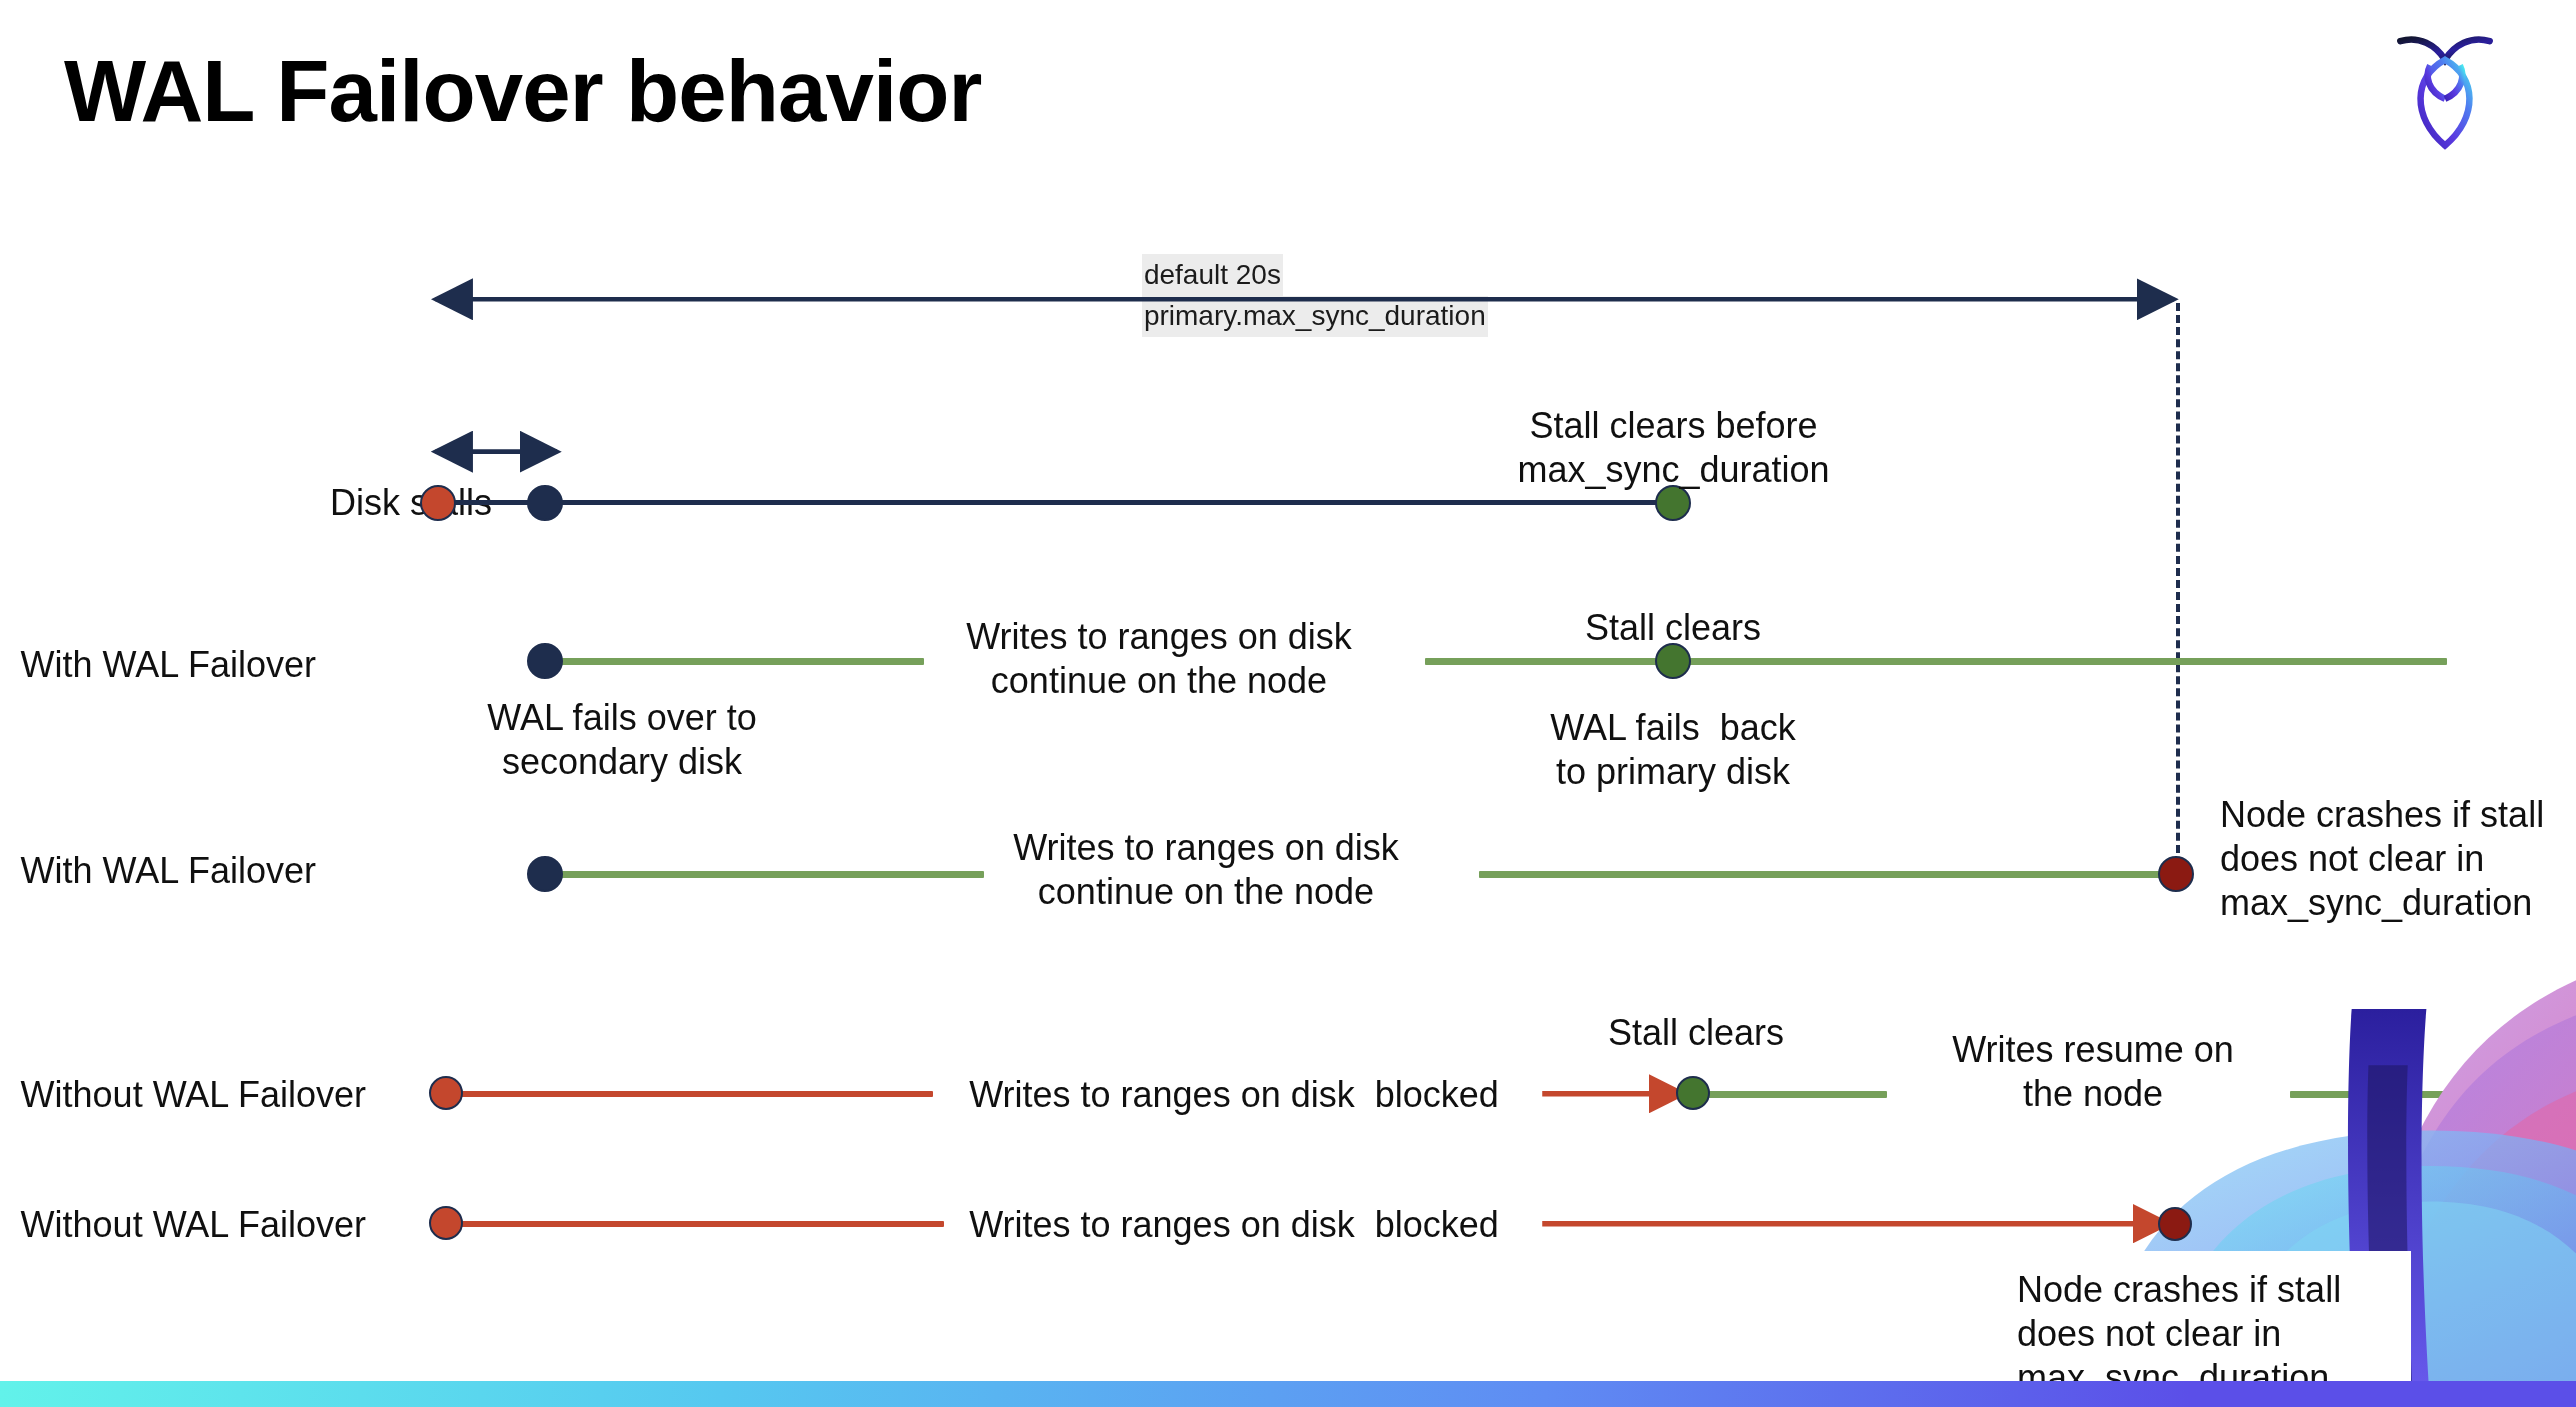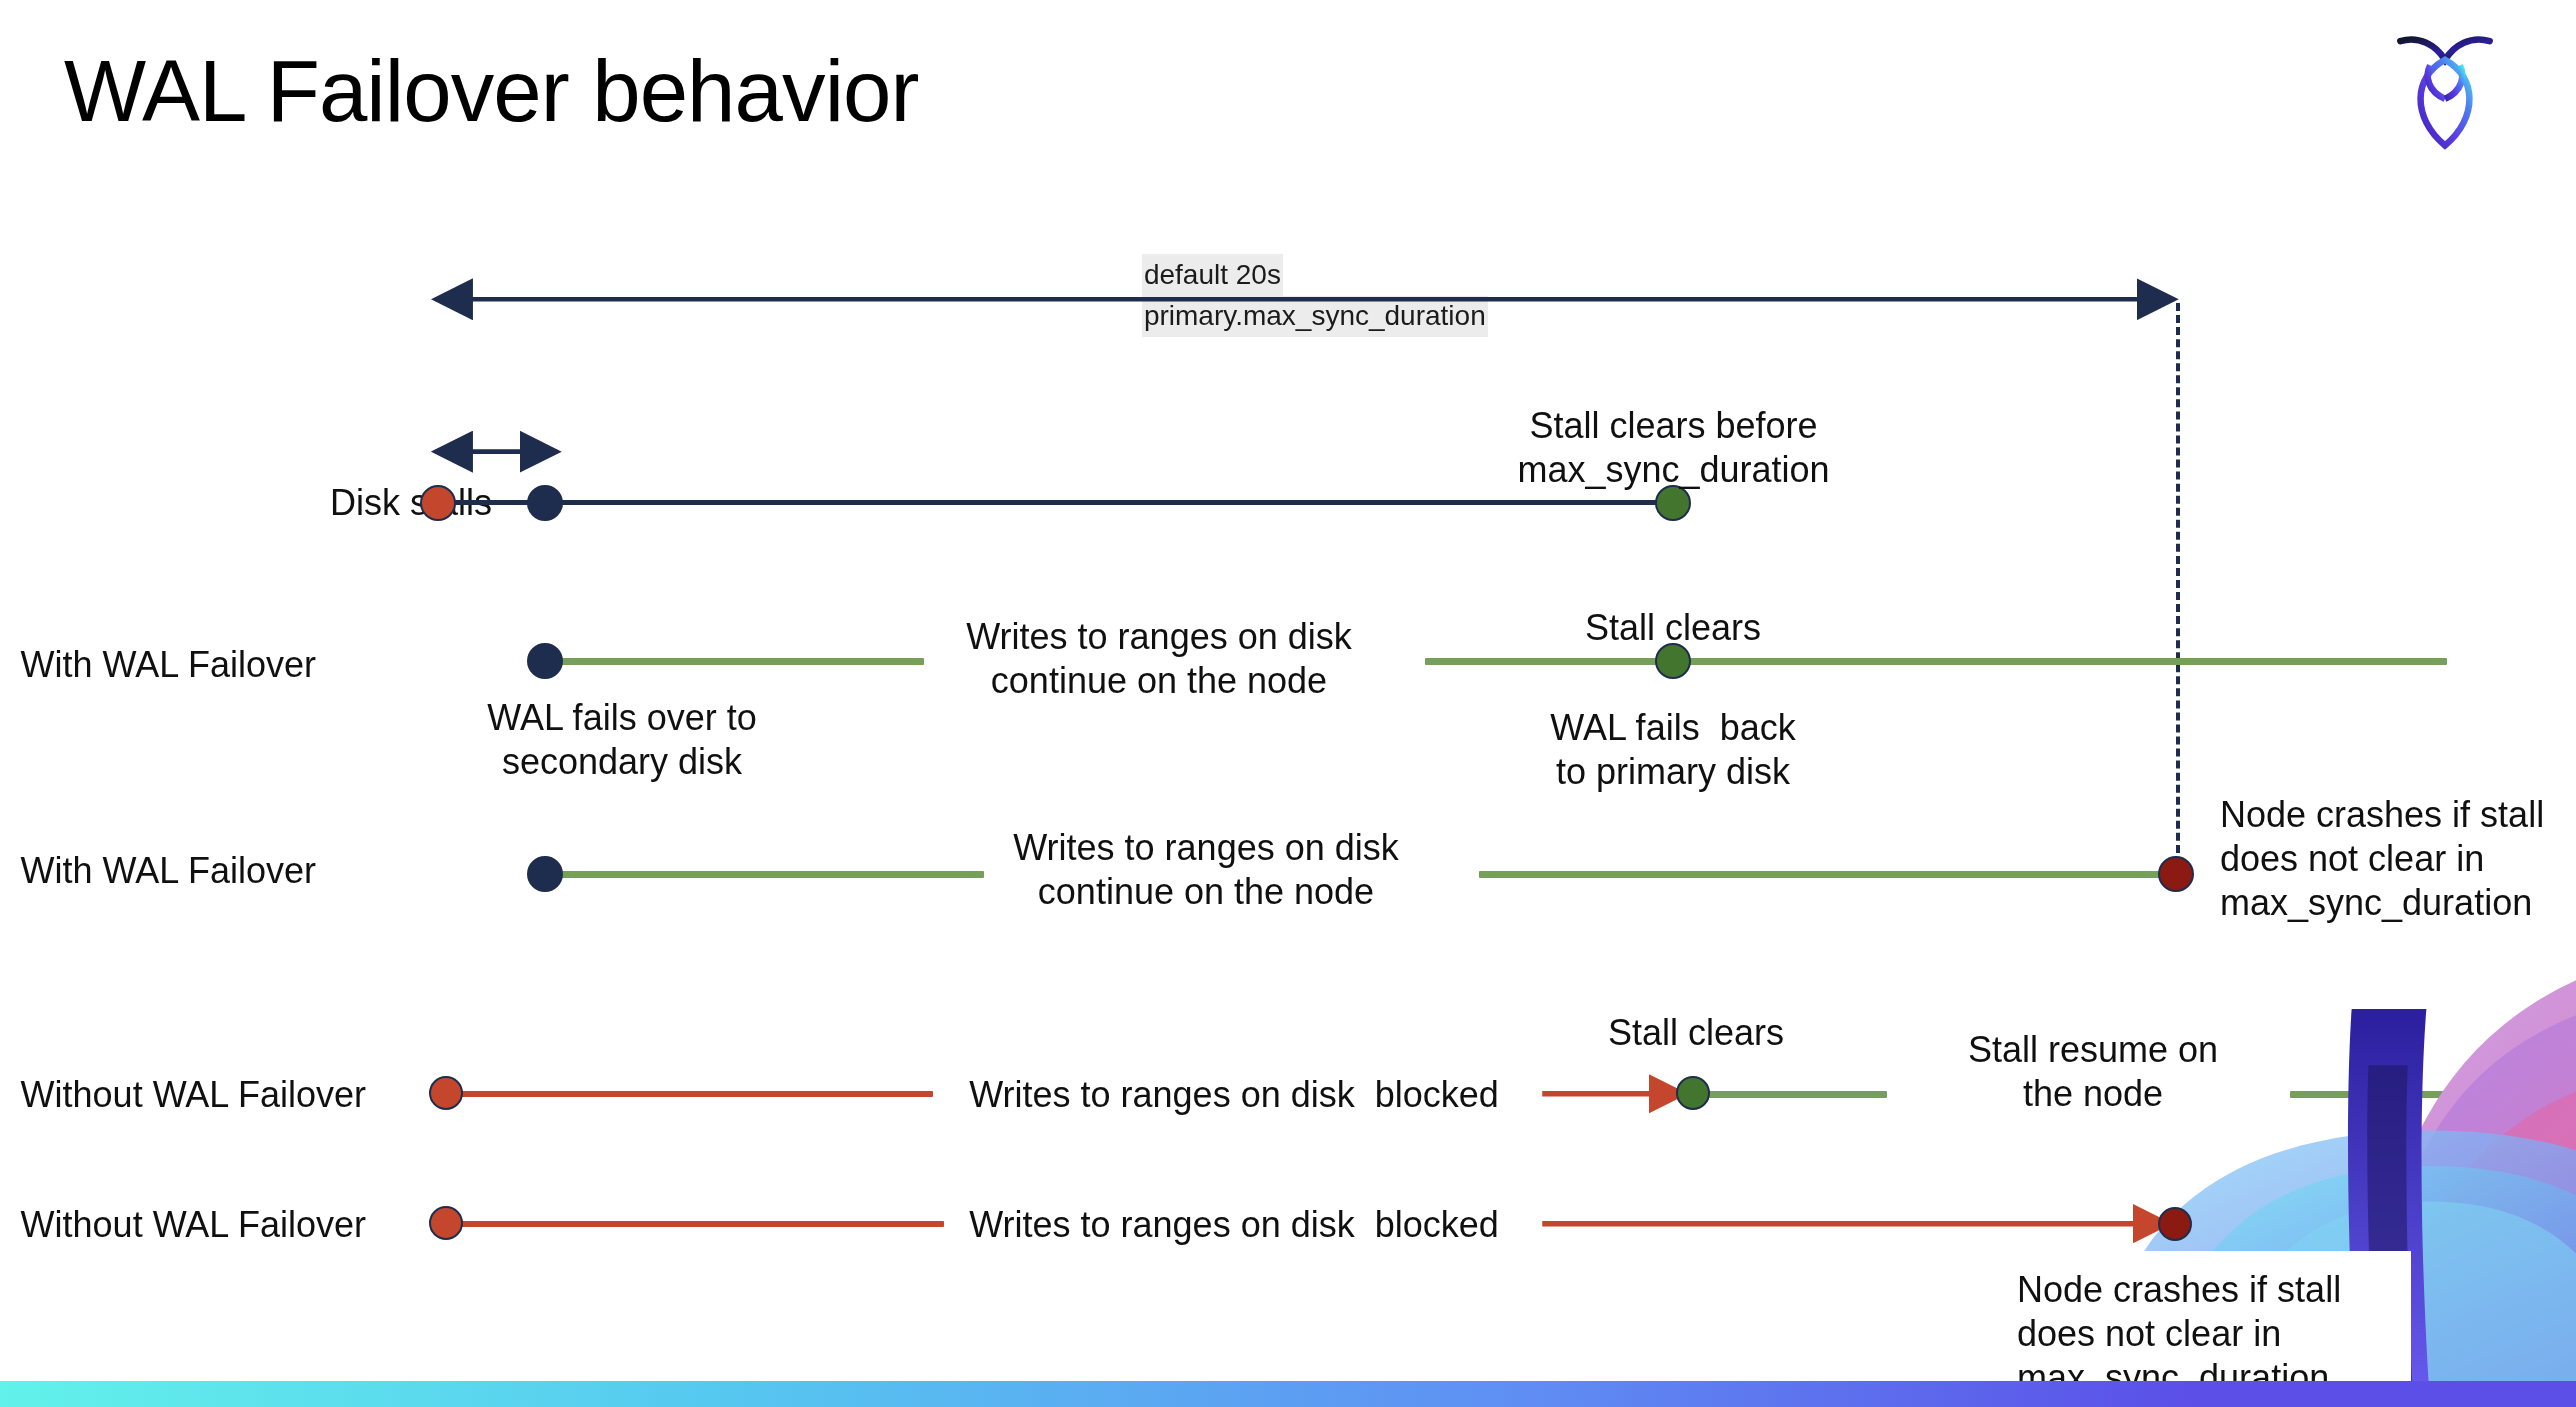--- a/index.html
+++ b/index.html
@@ -23,21 +23,21 @@
     height: 1408px;
     background: #ffffff;
   }
 
   
   .title {
     position: absolute;
     left: 64px;
     top: 45px;
     font-size: 87px;
-    font-weight: 400;
+    font-weight: 700;
     letter-spacing: -0.9px;
     line-height: 1.05;
     color: #000000;
     white-space: nowrap;
   }
 
   
   .logo {
     position: absolute;
     left: 2391px;
@@ -256,21 +256,21 @@
   <div class="rowlabel" style="left:0px; top:1073px; width:497px; text-align:left; padding-left:20.6px; box-sizing:border-box;">Without WAL Failover</div>
 
   <div class="seg orange" style="left:447px; top:1091px; width:486px;"></div>
   <div class="seg green" style="left:1694px; top:1091px; width:193px;"></div>
   <div class="seg green" style="left:2290px; top:1091px; width:159px;"></div>
   <div class="dot orange" style="left:429px; top:1076px; width:34px; height:34px;"></div>
   <div class="dot green" style="left:1676px; top:1076px; width:34px; height:34px;"></div>
 
   <div class="lbl c" style="left:944px; top:1073px; width:580px;">Writes to ranges on disk  blocked</div>
   <div class="lbl c" style="left:1556px; top:1011px; width:280px;">Stall clears</div>
-  <div class="lbl c" style="left:1925px; top:1028px; width:336px;">Stall resume on
+  <div class="lbl c" style="left:1925px; top:1028px; width:336px;">Writes resume on
 the node</div>
 
   <div class="rowlabel" style="left:0px; top:1203px; width:497px; text-align:left; padding-left:20.6px; box-sizing:border-box;">Without WAL Failover</div>
 
   <div class="seg orange" style="left:447px; top:1221px; width:497px;"></div>
   <div class="dot orange" style="left:429px; top:1206px; width:34px; height:34px;"></div>
 
   <div class="lbl c" style="left:944px; top:1203px; width:580px;">Writes to ranges on disk  blocked</div>
 
   <div class="fan">

